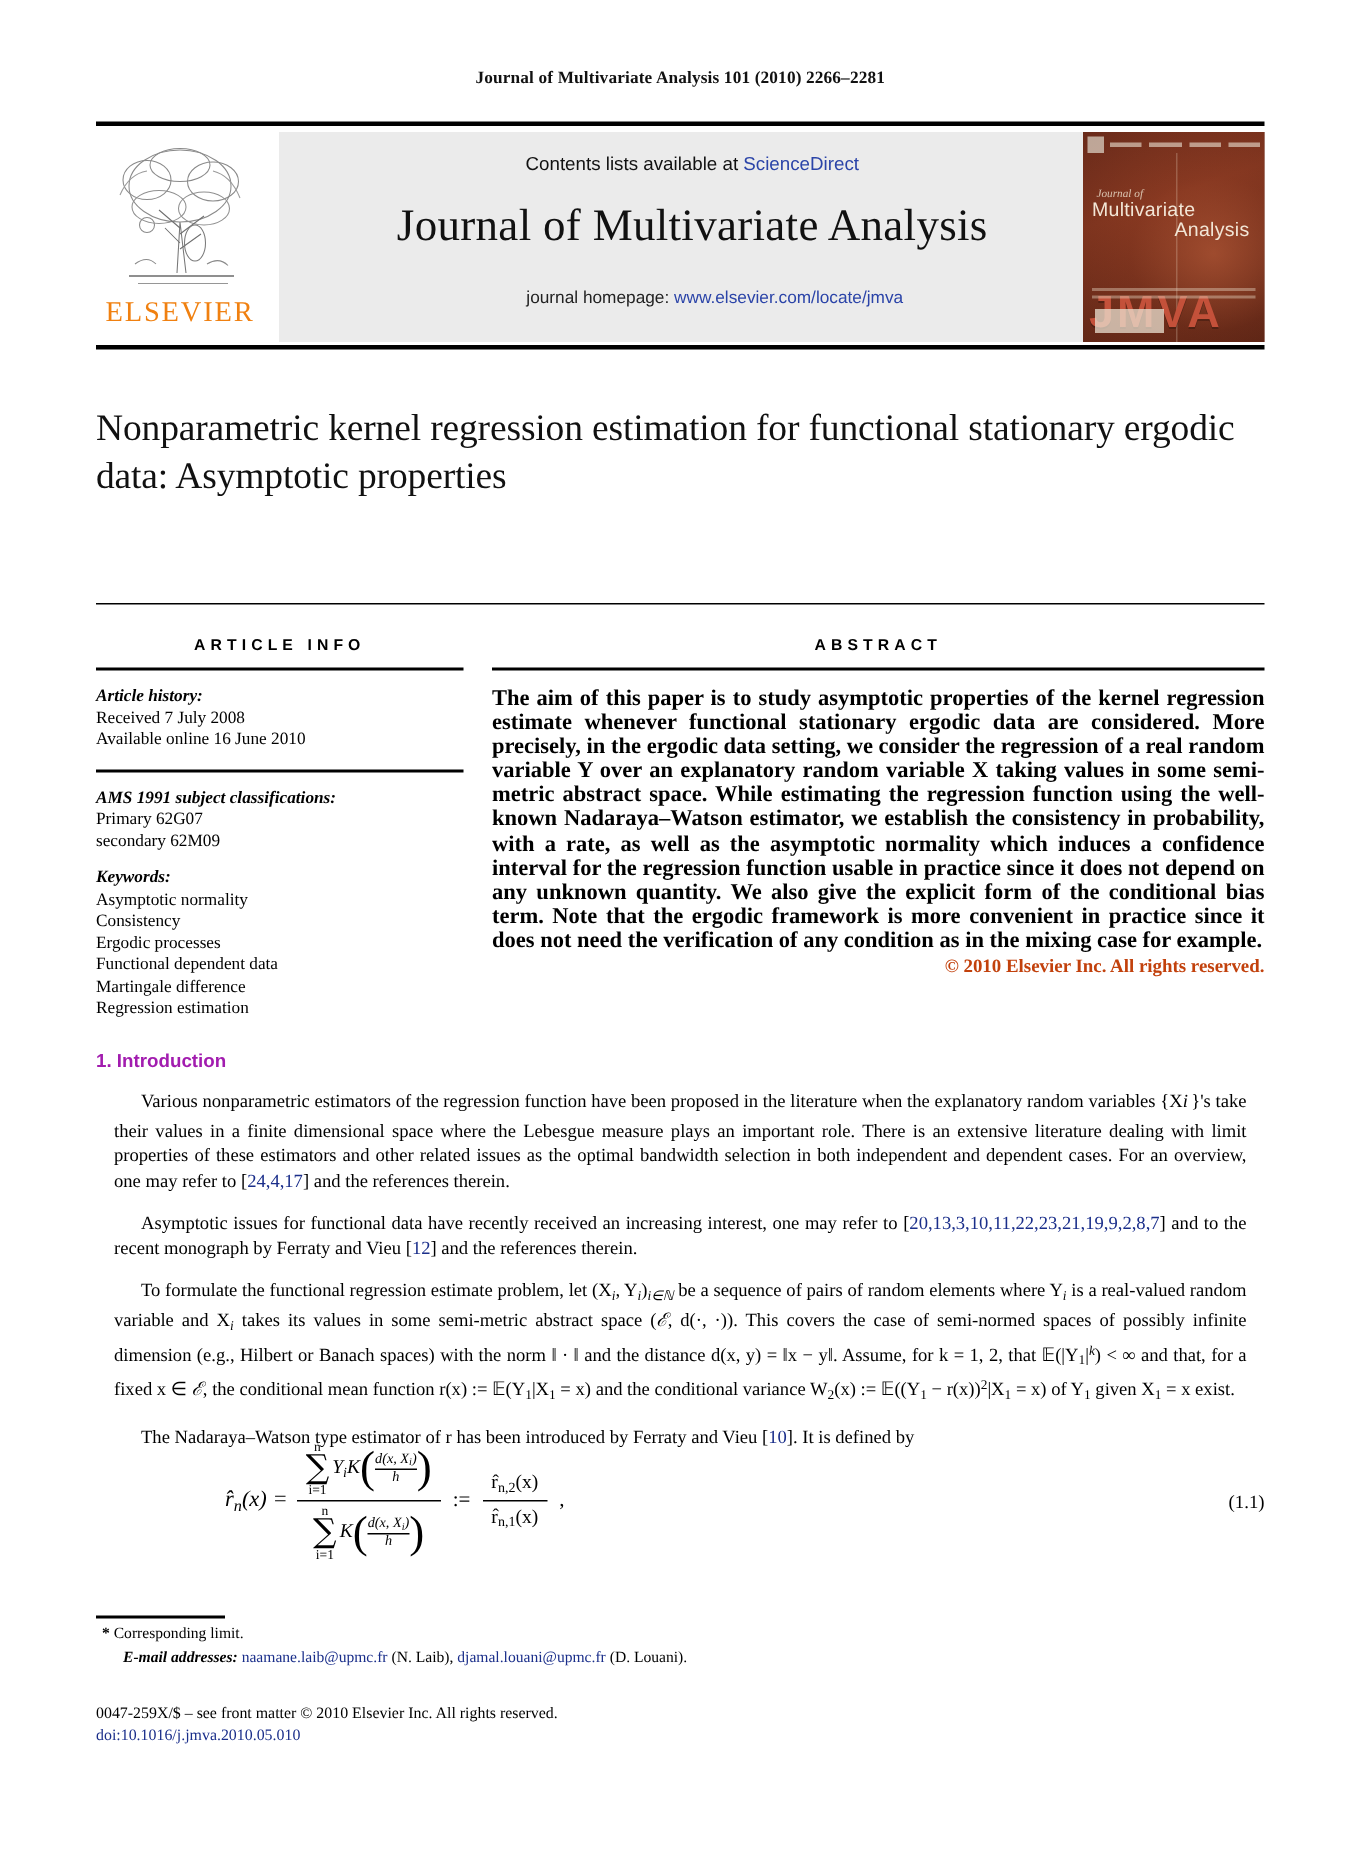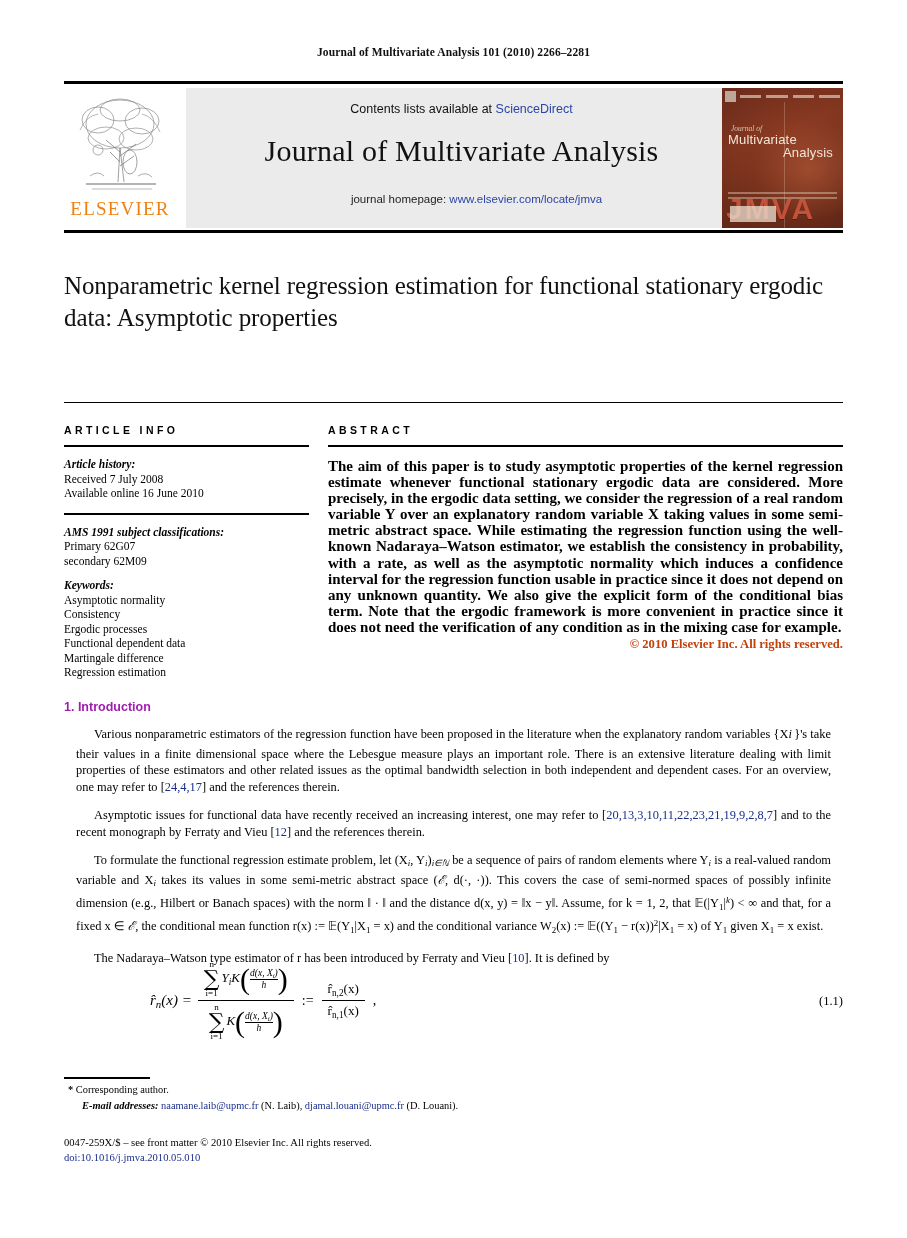--- a/index.html
+++ b/index.html
@@ -304,20 +304,21 @@
     left: 328px;
     top: 424px;
     width: 515px;
   }
   .sec-label {
     font-family: "Liberation Sans", sans-serif;
     font-weight: bold;
     font-size: 10.5px;
     letter-spacing: 3.4px;
     color: #000;
+    text-align: center;
   }
   .sec-rule {
     margin-top: 9px;
     height: 2px;
     background: #000;
   }
   .info-group {
     margin-top: 10px;
     font-family: "Liberation Serif", serif;
     font-size: 11.5px;
@@ -663,21 +664,21 @@
       </span>
       <span class="eq-assign">,</span>
     </div>
     <div class="eq-tag">(1.1)</div>
   </div>
 
   <div class="foot-rule"></div>
   <div class="footer">
     <div class="foot-corr">
       <span class="st">*</span>
-      <span>Corresponding author.</span>
+      <span>Corresponding limit.</span>
     </div>
     <div class="foot-mail">
       <span class="lbl">E-mail addresses:</span>
       <span class="mail-link">naamane.laib@upmc.fr</span>
       <span>(N. Laib),</span>
       <span class="mail-link">djamal.louani@upmc.fr</span>
       <span>(D. Louani).</span>
     </div>
   </div>
   <div class="foot-copy">

